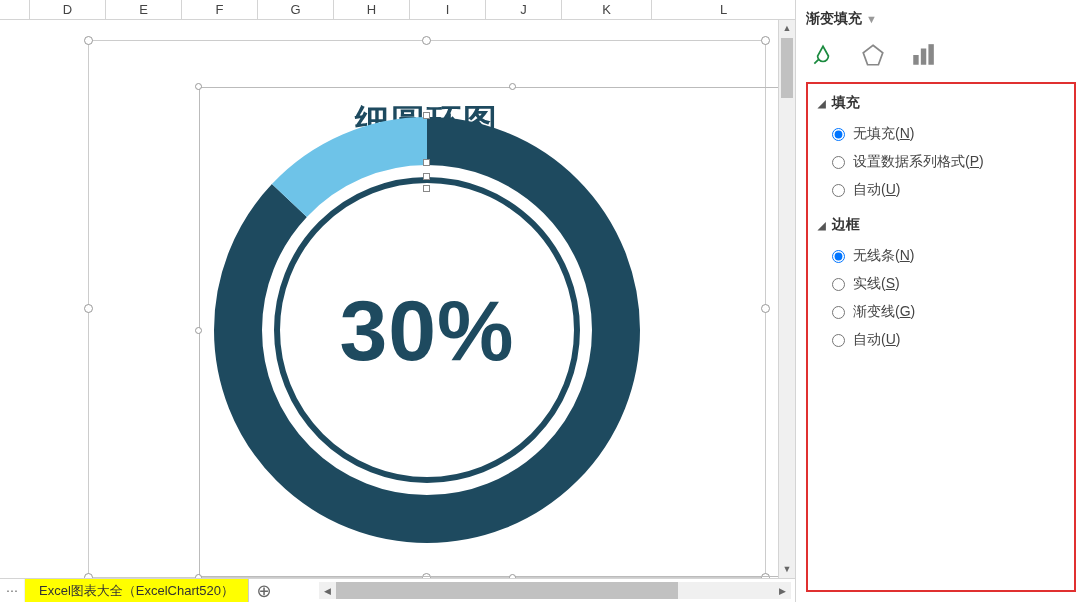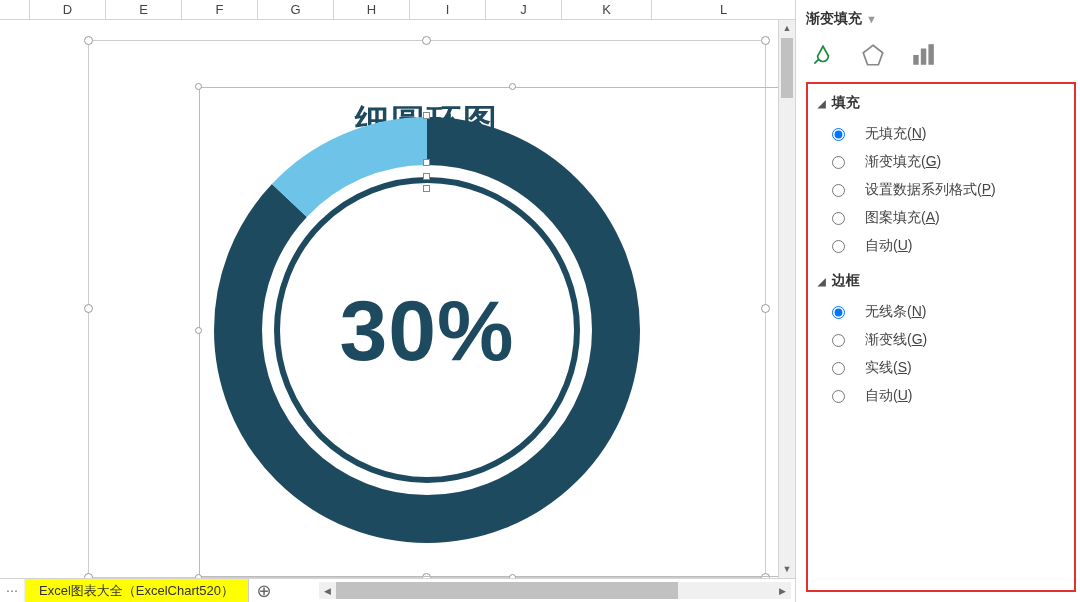--- a/index.html
+++ b/index.html
@@ -37,21 +37,21 @@
 .sp-title .dd{color:#888;font-size:14px}
 .sp-sub{font-size:14px;font-weight:700;color:#333;margin-bottom:10px;display:flex;align-items:center;gap:4px}
 .sp-sub .ddc{color:#999;font-size:11px}
 .tab-icons{display:flex;gap:20px;margin:2px 0 12px 2px}
 .tab-icon{width:30px;height:30px;display:flex;align-items:center;justify-content:center;cursor:pointer}
 .tab-icon.active svg{stroke:#1b8a3f}
 .red-box{border:2px solid #e03030;padding:10px 10px 16px 10px;flex:1}
 .sect{margin-bottom:14px}
 .sect-h{font-size:14px;font-weight:700;color:#333;margin-bottom:10px;display:flex;align-items:center;gap:6px}
 .sect-h .tri{font-size:10px;color:#555}
-.opt{display:flex;align-items:center;gap:20px;font-size:14px;color:#444;margin:4px 0 4px 14px;padding:3px 0;cursor:pointer}
+.opt{display:flex;align-items:center;gap:8px;font-size:14px;color:#444;margin:4px 0 4px 14px;padding:3px 0;cursor:pointer}
 .opt input{margin:0}
 .opt .ul{text-decoration:underline}
 .ring-sel{position:absolute;width:7px;height:7px;background:#fff;border:1px solid #888}
 </style>
 </head>
 <body>
 
 <div class="app">
   <div class="main-col">
 
@@ -163,51 +163,43 @@
         <div class="sect-h">
             <span class="tri">◢</span>
             <span>填充</span>
           </div>
         <label class="opt">
             <input type="radio" name="fill" checked="" style="">
             <span><span>无填充</span>(<span class="ul">N</span>)</span>
           </label>
         <label class="opt">
             <input type="radio" name="fill" style="">
-            <span><span>渐变填充</span>(<span class="ul">G</span>)</span>
-          </label>
-        <label class="opt">
-            <input type="radio" name="fill" style="">
             <span><span>设置数据系列格式</span>(<span class="ul">P</span>)</span>
-          </label>
-        <label class="opt">
-            <input type="radio" name="fill" style="">
-            <span><span>图案填充</span>(<span class="ul">A</span>)</span>
           </label>
         <label class="opt">
             <input type="radio" name="fill" style="">
             <span><span>自动</span>(<span class="ul">U</span>)</span>
           </label>
       </div>
       <div class="sect">
         <div class="sect-h">
             <span class="tri">◢</span>
             <span>边框</span>
           </div>
         <label class="opt">
             <input type="radio" name="border" checked="" style="">
             <span><span>无线条</span>(<span class="ul">N</span>)</span>
           </label>
         <label class="opt">
             <input type="radio" name="border" style="">
+            <span><span>实线</span>(<span class="ul">S</span>)</span>
+          </label>
+        <label class="opt">
+            <input type="radio" name="border" style="">
             <span><span>渐变线</span>(<span class="ul">G</span>)</span>
-          </label>
-        <label class="opt">
-            <input type="radio" name="border" style="">
-            <span><span>实线</span>(<span class="ul">S</span>)</span>
           </label>
         <label class="opt">
             <input type="radio" name="border" style="">
             <span><span>自动</span>(<span class="ul">U</span>)</span>
           </label>
       </div>
     </div>
   </div>
 </div>
 

